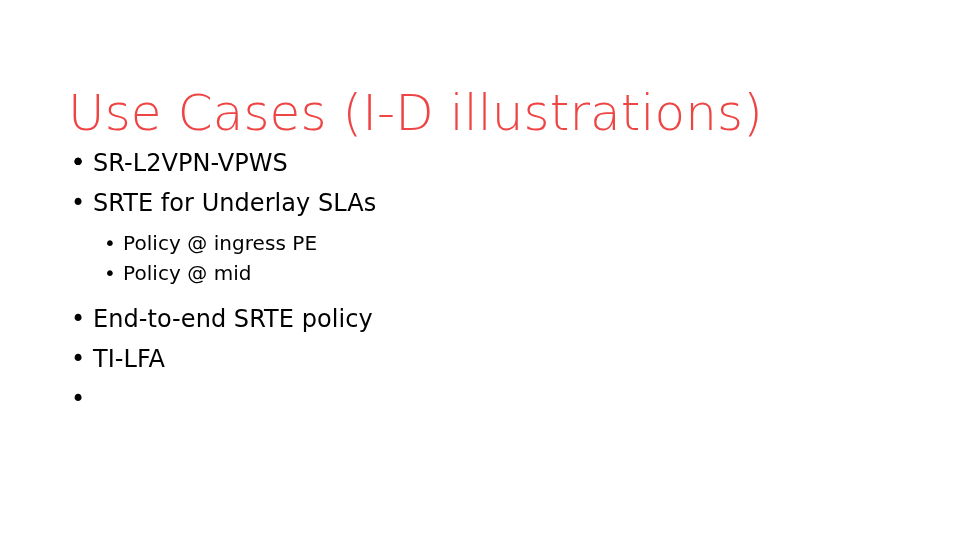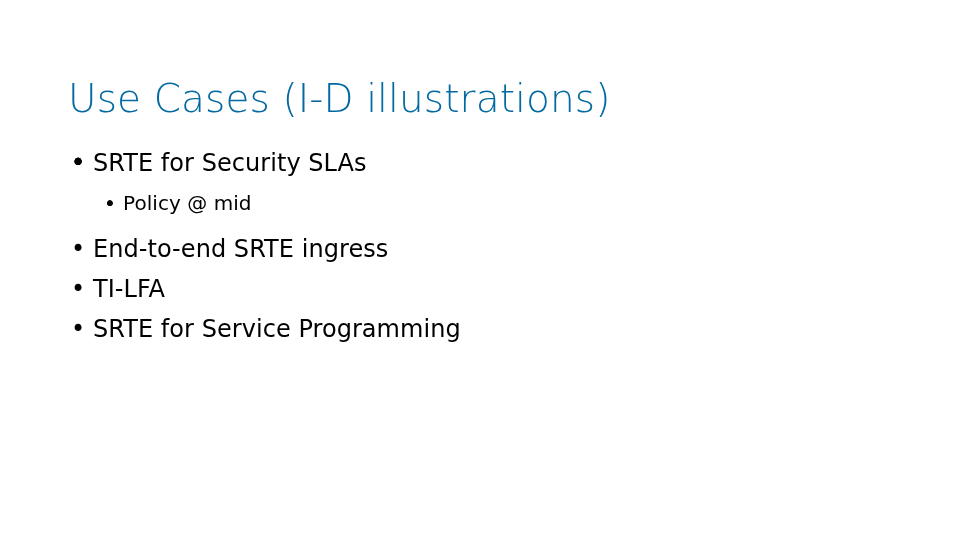--- a/index.html
+++ b/index.html
@@ -24,25 +24,25 @@
     background: #ffffff;
     box-sizing: border-box;
   }
 
   
   .slide-title {
     position: absolute;
     left: 68px;
     top: 53px;
     width: 830px;
-    font-size: 39px;
+    font-size: 50px;
     font-weight: 300;
     line-height: 1.05;
     letter-spacing: 0.1px;
-    color: #0369a1;
+    color: #ef4444;
     white-space: nowrap;
   }
 
   
   .slide-body {
     position: absolute;
     left: 0;
     top: 143px;
     width: 900px;
   }
@@ -120,47 +120,48 @@
       <li class="bullet-item level-1">
         <span class="bullet-marker">•</span>
       </li>
 
       <li class="bullet-item level-1">
         <span class="bullet-marker">•</span>
       </li>
 
       <li class="bullet-item level-1">
         <span class="bullet-marker">•</span>
+        <span class="bullet-label">SR-L2VPN-VPWS</span>
       </li>
 
       <li class="bullet-item level-1">
         <span class="bullet-marker">•</span>
-        <span class="bullet-label">SRTE for Security SLAs</span>
+        <span class="bullet-label">SRTE for Underlay SLAs</span>
       </li>
 
       <li class="bullet-item level-2 first-sub">
         <span class="bullet-marker">•</span>
+        <span class="bullet-label">Policy @ ingress PE</span>
       </li>
 
       <li class="bullet-item level-2 last-sub">
         <span class="bullet-marker">•</span>
         <span class="bullet-label">Policy @ mid</span>
       </li>
 
       <li class="bullet-item level-1">
         <span class="bullet-marker">•</span>
-        <span class="bullet-label">End-to-end SRTE ingress</span>
+        <span class="bullet-label">End-to-end SRTE policy</span>
       </li>
 
       <li class="bullet-item level-1">
         <span class="bullet-marker">•</span>
         <span class="bullet-label">TI-LFA</span>
       </li>
 
       <li class="bullet-item level-1">
         <span class="bullet-marker">•</span>
-        <span class="bullet-label">SRTE for Service Programming</span>
       </li>
 
     </ul>
   </div>
 
 </div>
 
 </body></html>

